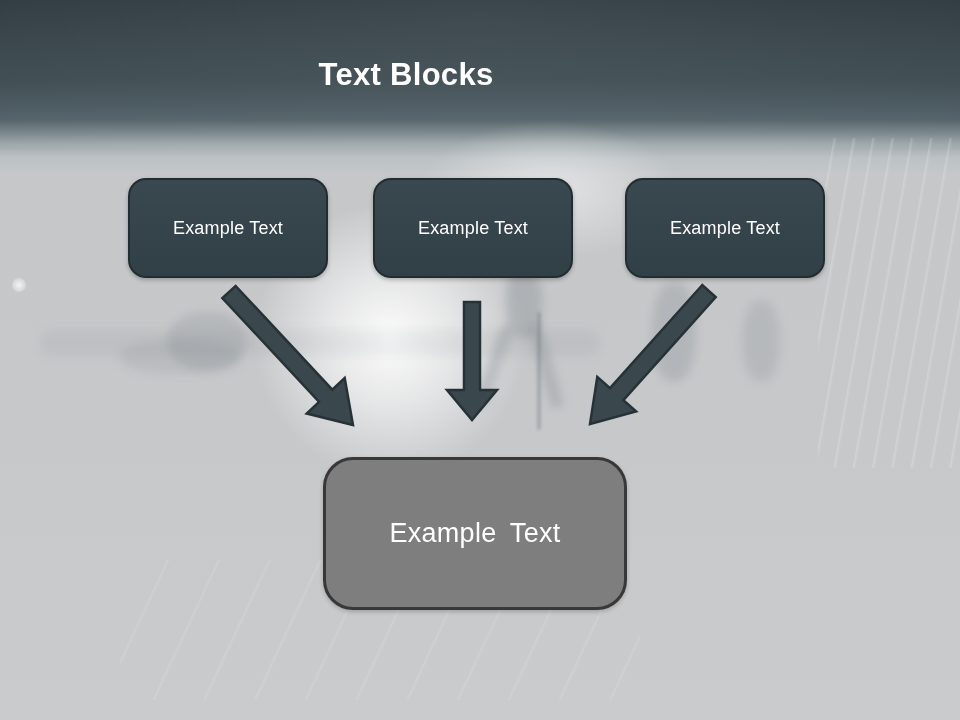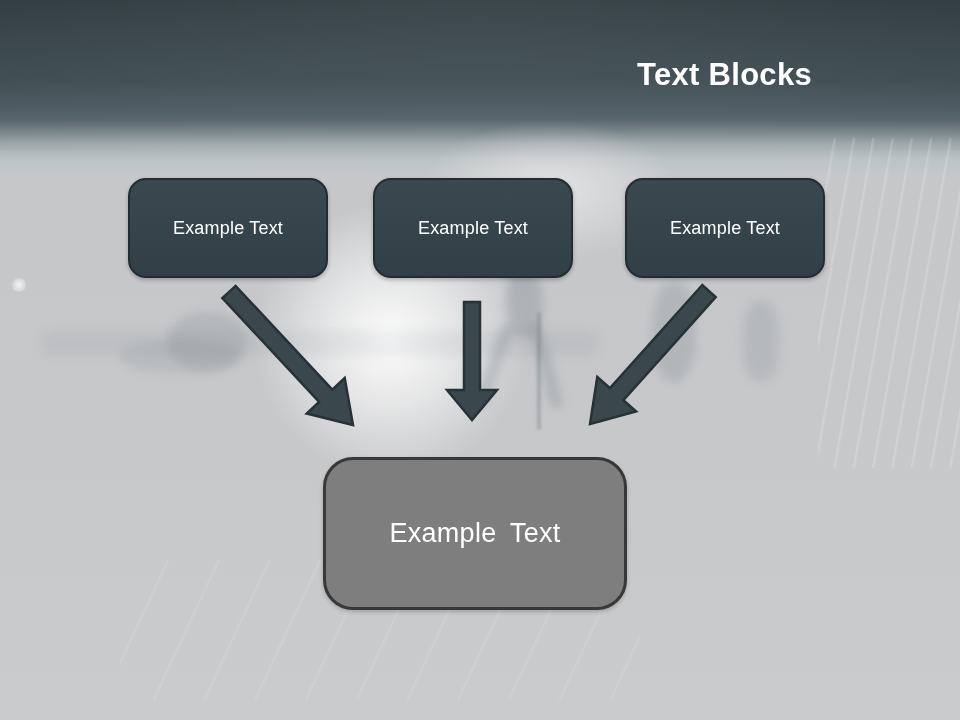--- a/index.html
+++ b/index.html
@@ -49,22 +49,22 @@
     background:repeating-linear-gradient(115deg,
       rgba(255,255,255,0) 0px, rgba(255,255,255,0) 42px,
       rgba(255,255,255,0.4) 43px, rgba(255,255,255,0) 46px);
   }
   .dot{position:absolute;left:12px;top:278px;width:14px;height:14px;border-radius:50%;
     background:radial-gradient(circle, rgba(255,255,255,0.8), rgba(255,255,255,0));}
 
   
   .title{
     position:absolute;left:0;top:30px;width:812px;height:90px;
-    display:flex;align-items:flex-end;justify-content:center;
-    color:#ffffff;font-size:31px;letter-spacing:0.3px;white-space:pre;flex-direction:column;
+    display:flex;align-items:center;justify-content:center;
+    color:#ffffff;font-size:31px;letter-spacing:0.3px;white-space:pre;
   }
   .title .bold{font-weight:700;}
   .title .regular{font-weight:400;color:#f4f7f7;}
 
   
   .block{
     position:absolute;top:178px;width:200px;height:100px;box-sizing:border-box;
     background:linear-gradient(180deg,#3a484f 0%, #35434a 55%, #313f46 100%);
     border:2.5px solid #222d32;border-radius:18px;
     display:flex;align-items:center;justify-content:center;

